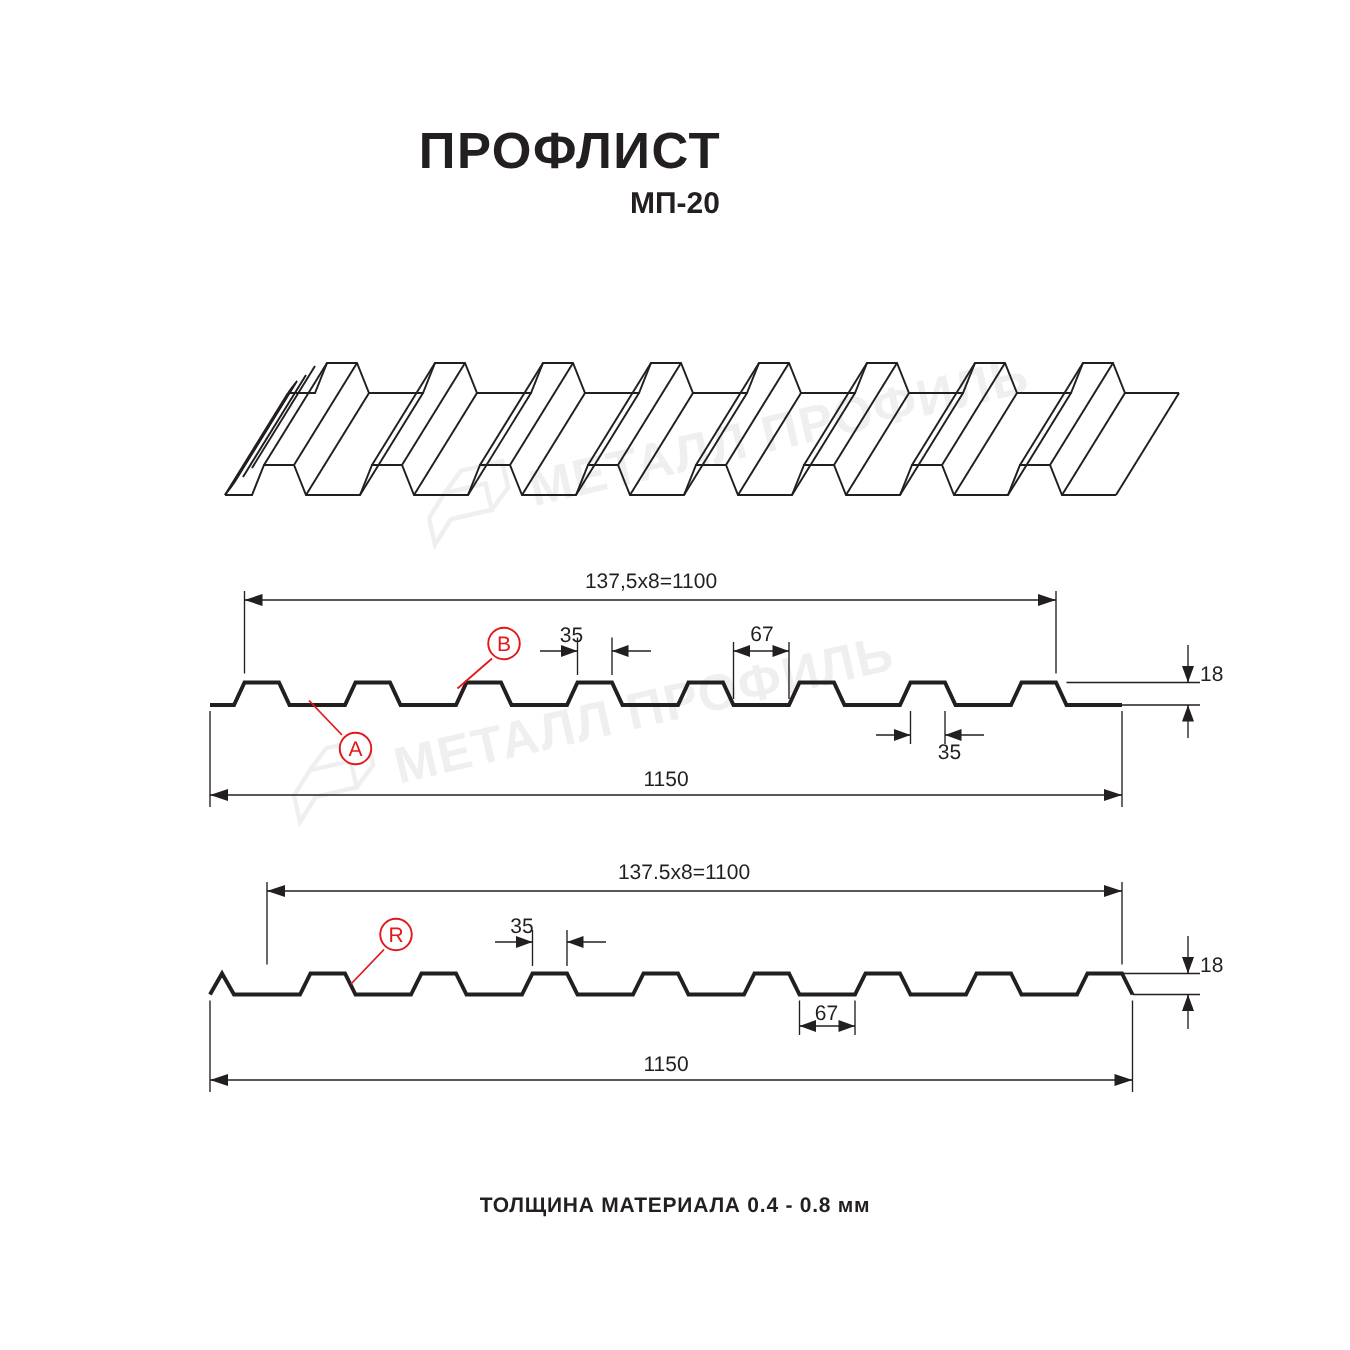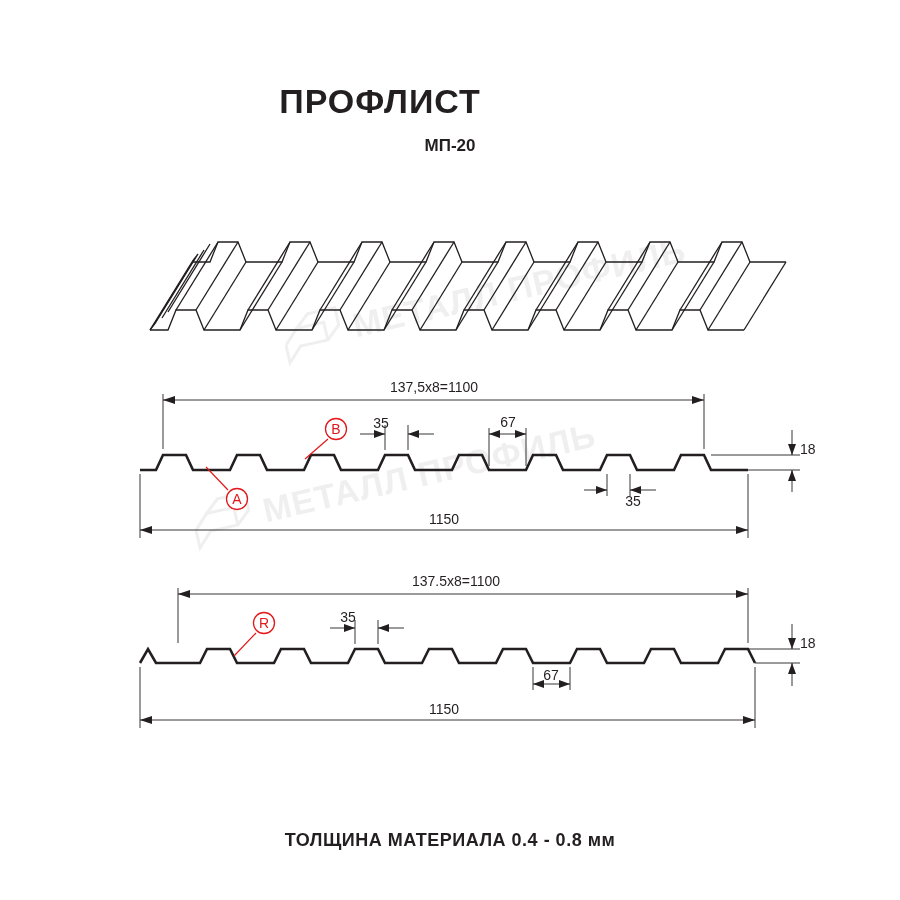--- a/index.html
+++ b/index.html
@@ -27,35 +27,35 @@
     left: 0;
     width: 760px;
     text-align: center;
     font-size: 34px;
     font-weight: bold;
     letter-spacing: 1px;
     color: #231f20;
   }
   .subtitle {
     position: absolute;
-    top: 136px;
+    top: 125px;
     left: 0;
     width: 900px;
     text-align: center;
-    font-size: 17px;
+    font-size: 20px;
     font-weight: bold;
     color: #231f20;
   }
   .footnote {
     position: absolute;
-    top: 830px;
+    top: 795px;
     left: 0;
     width: 900px;
     text-align: center;
-    font-size: 18px;
+    font-size: 14px;
     font-weight: bold;
     letter-spacing: 0.5px;
     color: #231f20;
   }
   svg { display: block; }
   .prof { stroke: #231f20; stroke-width: 2.6; fill: none; stroke-linejoin: miter; }
   .dim  { stroke: #231f20; stroke-width: 0.9; fill: none; }
   .iso  { stroke: #231f20; stroke-width: 1.3; fill: none; }
   .lead-red { stroke: #e2181b; stroke-width: 1.2; fill: none; }
   .cir-red  { stroke: #e2181b; stroke-width: 1.3; fill: #ffffff; }

